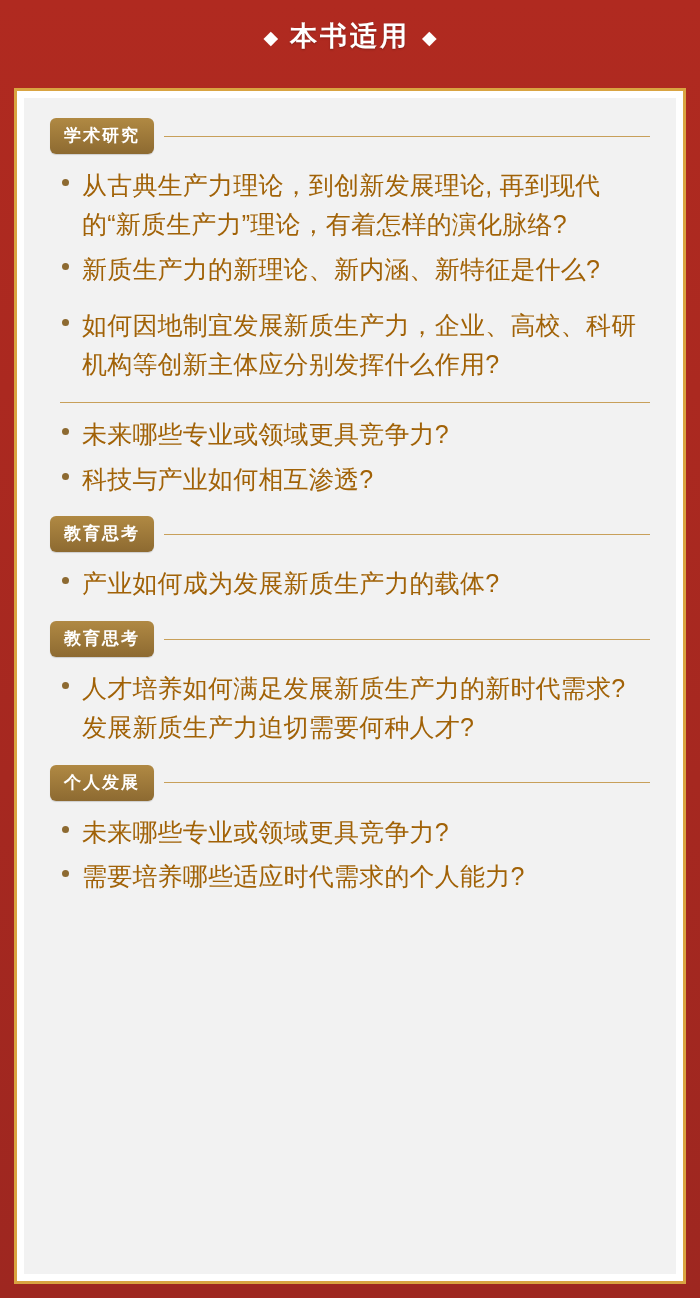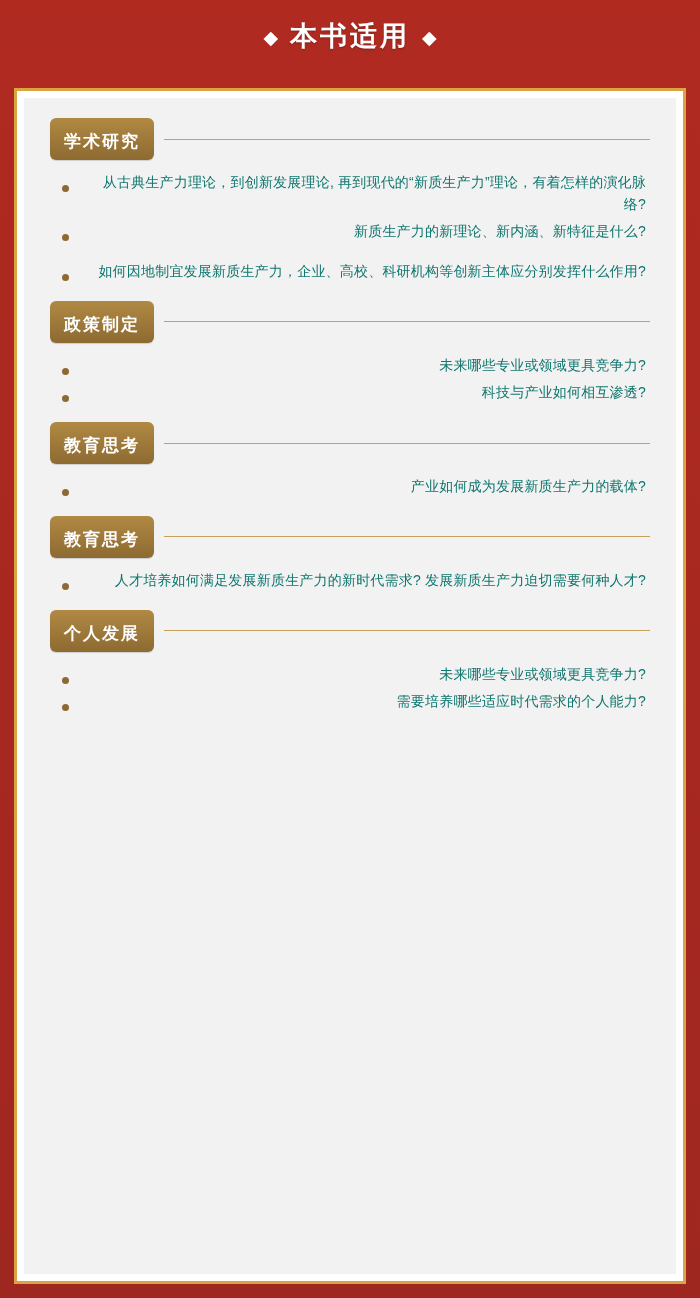--- a/index.html
+++ b/index.html
@@ -71,45 +71,44 @@
     align-items: center;
     margin-bottom: 12px;
   }
   .tag {
     display: inline-block;
     background: linear-gradient(180deg, #b08943 0%, #8d6a31 100%);
     color: #ffffff;
     font-size: 17px;
     font-weight: bold;
     letter-spacing: 2px;
-    padding: 12px 14px 7px 14px;
+    padding: 6px 14px 7px 14px;
     border-radius: 6px;
     white-space: nowrap;
     box-shadow: 0 1px 1px rgba(0,0,0,.15);
   }
   .rule {
     flex: 1;
     height: 1px;
     background: #c8a05a;
     margin-left: 10px;
   }
   ul.items {
     list-style: none;
     margin: 0;
     padding: 0 4px 0 8px;
   }
   ul.items li {
     position: relative;
     padding-left: 24px;
     margin-bottom: 6px;
-    color: #0f766e;
-    font-size: 14px;
+    color: #a16207;
+    font-size: 25px;
     line-height: 1.55;
     letter-spacing: .2px;
-    text-align: right;
   }
   ul.items li::before {
     content: "";
     position: absolute;
     left: 4px;
     top: 13px;
     width: 7px;
     height: 7px;
     border-radius: 50%;
     background: #8d6a31;
@@ -141,21 +140,20 @@
       </div>
 
       <div class="section">
         <ul class="items">
           <li>如何因地制宜发展新质生产力，企业、高校、科研机构等创新主体应分别发挥什么作用?</li>
         </ul>
       </div>
 
       <div class="section">
         <div class="sec-head">
-          <span class="tag">政策制定</span>
           <span class="rule"></span>
         </div>
         <ul class="items">
           <li>未来哪些专业或领域更具竞争力?</li>
           <li>科技与产业如何相互渗透?</li>
         </ul>
       </div>
 
       <div class="section">
         <div class="sec-head">

